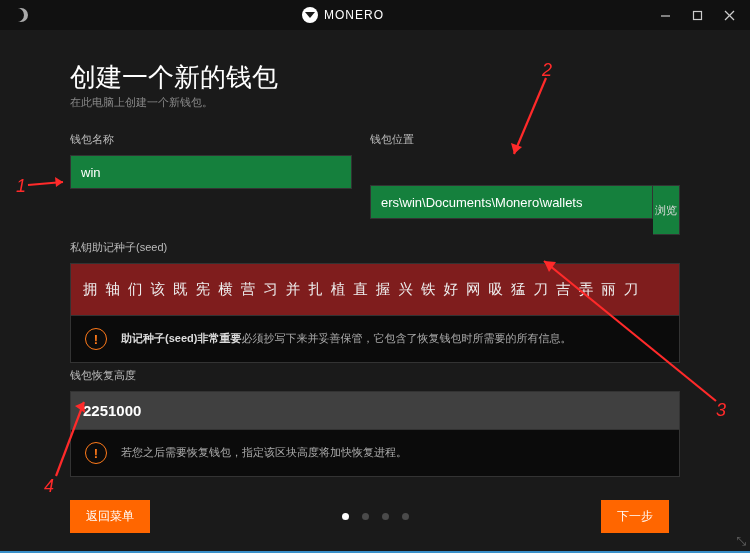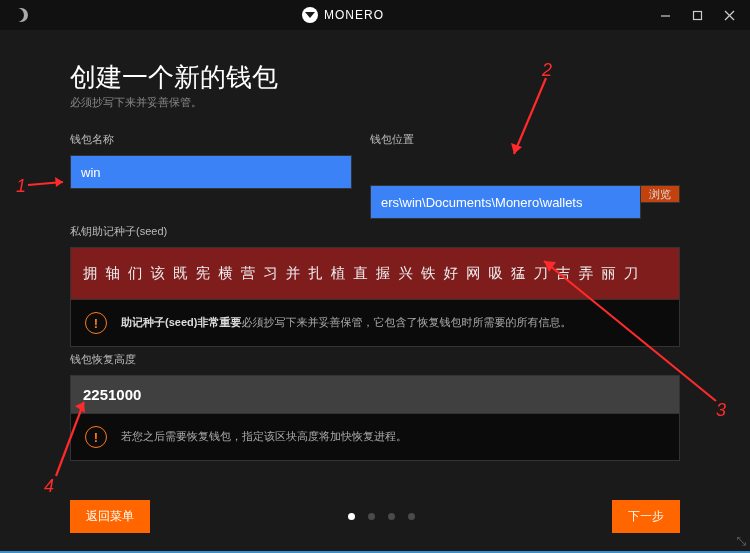--- a/index.html
+++ b/index.html
@@ -39,29 +39,29 @@
   .win-btn svg { width:11px; height:11px; stroke:#ccc; fill:none; stroke-width:1.2;}
 
   .content { padding: 30px 70px 0 70px; }
   h1 { font-size:26px; font-weight:300; color:#fff; }
   .subtitle { font-size:11px; color:#888; margin-bottom:22px;}
   .row { display:flex; gap:18px; }
   .col { flex:1; display:flex; flex-direction:column; }
   .col.location { flex: 1.1; }
   .field-label { font-size:11px; color:#bbb; margin-bottom:8px; }
   .input {
-    background:#3b82f6; border:1px solid #333;
+    background:#15803d; border:1px solid #333;
     padding:8px 10px; color:#fff; font-size:13px;
     height:34px;
   }
   .loc-wrap { display:flex;margin-top:30px; }
   .loc-wrap .input { flex:1; }
   .browse-btn {
-    background:#c2410c; border:1px solid #333; border-left:none;
-    color:#ddd; font-size:11px; padding:0 8px; height:18px;
+    background:#15803d; border:1px solid #333; border-left:none;
+    color:#ddd; font-size:11px; padding:0 2px; height:50px;
     display:flex; align-items:center;
   }
   .section { margin-top:5px; }
   .seed-box {
     background:#7f1d1d; border:1px solid #333;
     padding:14px 12px; color:#eee; font-size:14.5px;
     letter-spacing:2px; line-height:1.6;
   }
   .notice {
     display:flex; align-items:center; gap:14px;
@@ -74,21 +74,21 @@
     display:flex; align-items:center; justify-content:center;
     font-size:13px; font-weight:bold; flex-shrink:0;
   }
   .notice-text { font-size:11px; color:#aaa; line-height:1.4;}
   .notice-text b { color:#ddd; font-weight:600;}
   .restore-input {
     background:#404040; border:1px solid #333;
     padding:10px 12px; color:#fff; font-size:15px; font-weight:600;
   }
   .footer {
-    position:absolute; left:0; right:0; bottom:18px;
+    position:absolute; left:0; right:11px; bottom:18px;
     padding: 0 70px;
     display:flex; align-items:center; justify-content:space-between;
   }
   .btn {
     background:#ff6600; color:#fff; border:none;
     font-size:12px; padding:8px 16px;
   }
   .dots { display:flex; gap:13px; }
   .dot { width:7px; height:7px; border-radius:50%; background:#4a4a4a; }
   .dot.active { background:#fff; }
@@ -129,21 +129,21 @@
         <svg viewBox="0 0 11 11">
           <line x1="1" y1="1" x2="10" y2="10"></line>
           <line x1="10" y1="1" x2="1" y2="10"></line>
         </svg>
       </div>
   </div>
 </div>
 
 <div class="content">
   <h1>创建一个新的钱包</h1>
-  <div class="subtitle">必须抄写下来并妥善保管。</div>
+  <div class="subtitle">在此电脑上创建一个新钱包。</div>
 
   <div class="row">
     <div class="col">
       <div class="field-label">钱包名称</div>
       <input class="input" value="win" style="">
     </div>
     <div class="col location">
       <div class="field-label">钱包位置</div>
       <div class="loc-wrap">
         <input class="input" value="ers\win\Documents\Monero\wallets" style="">

